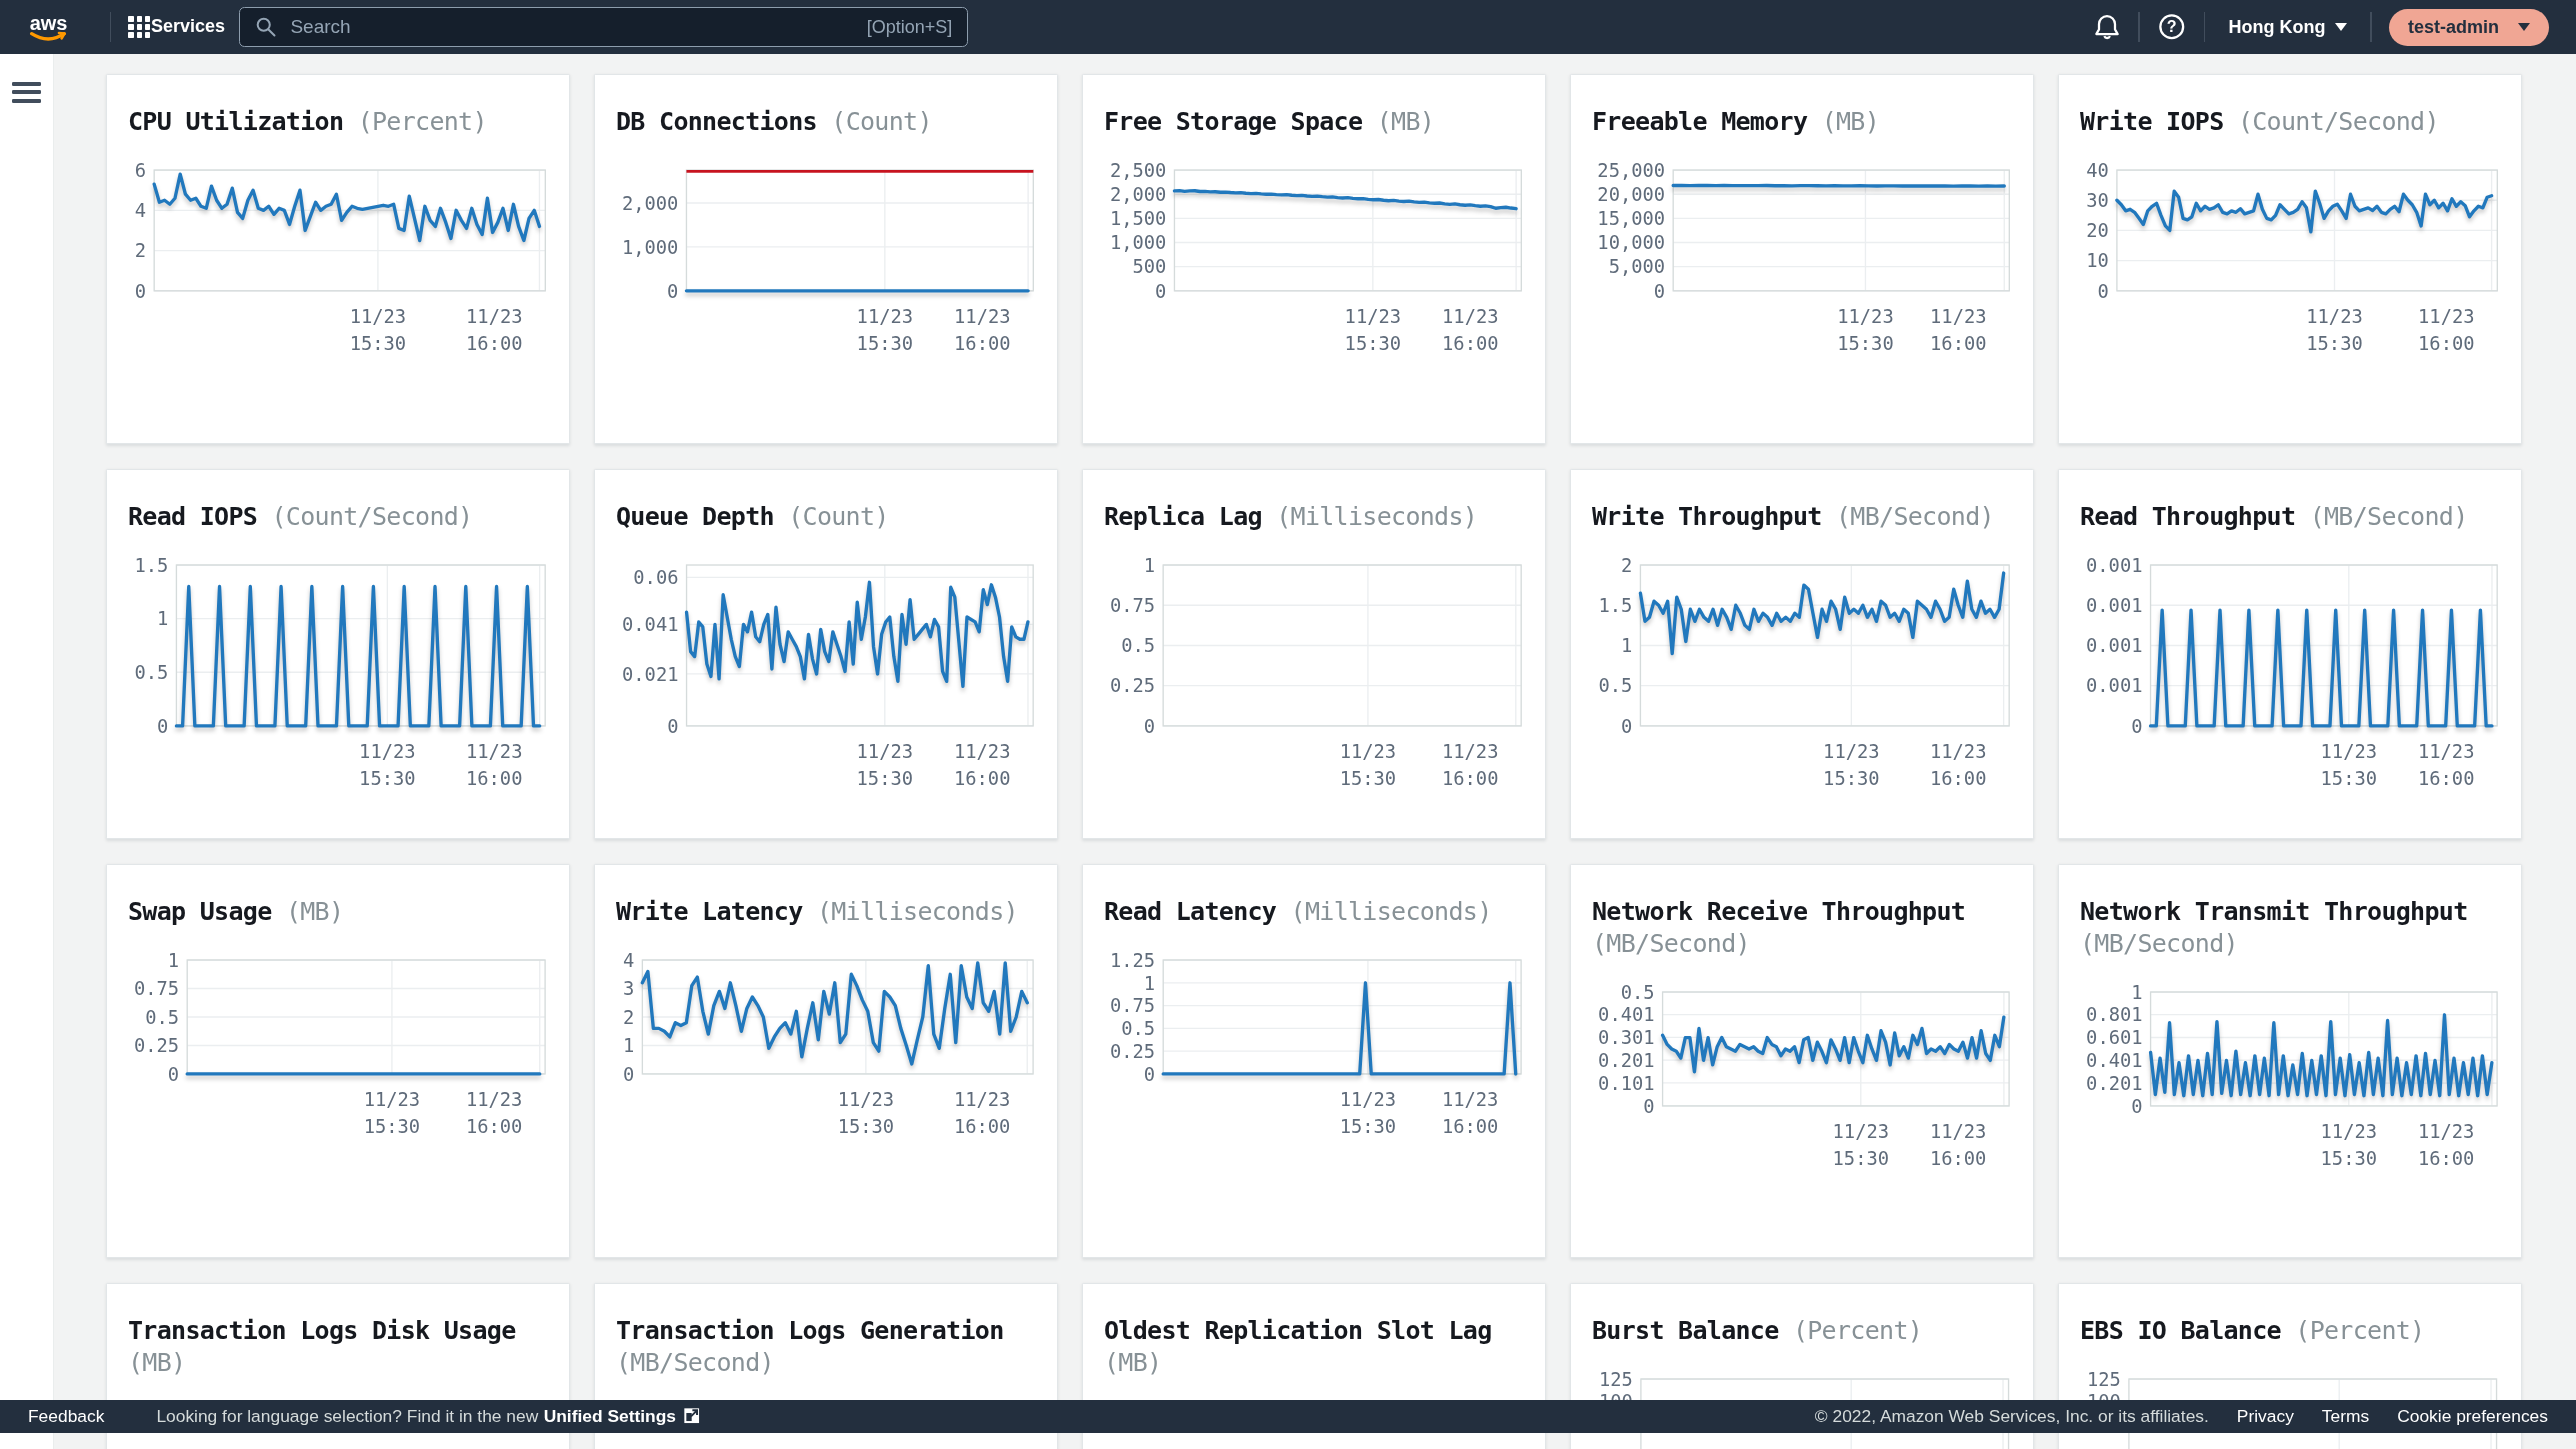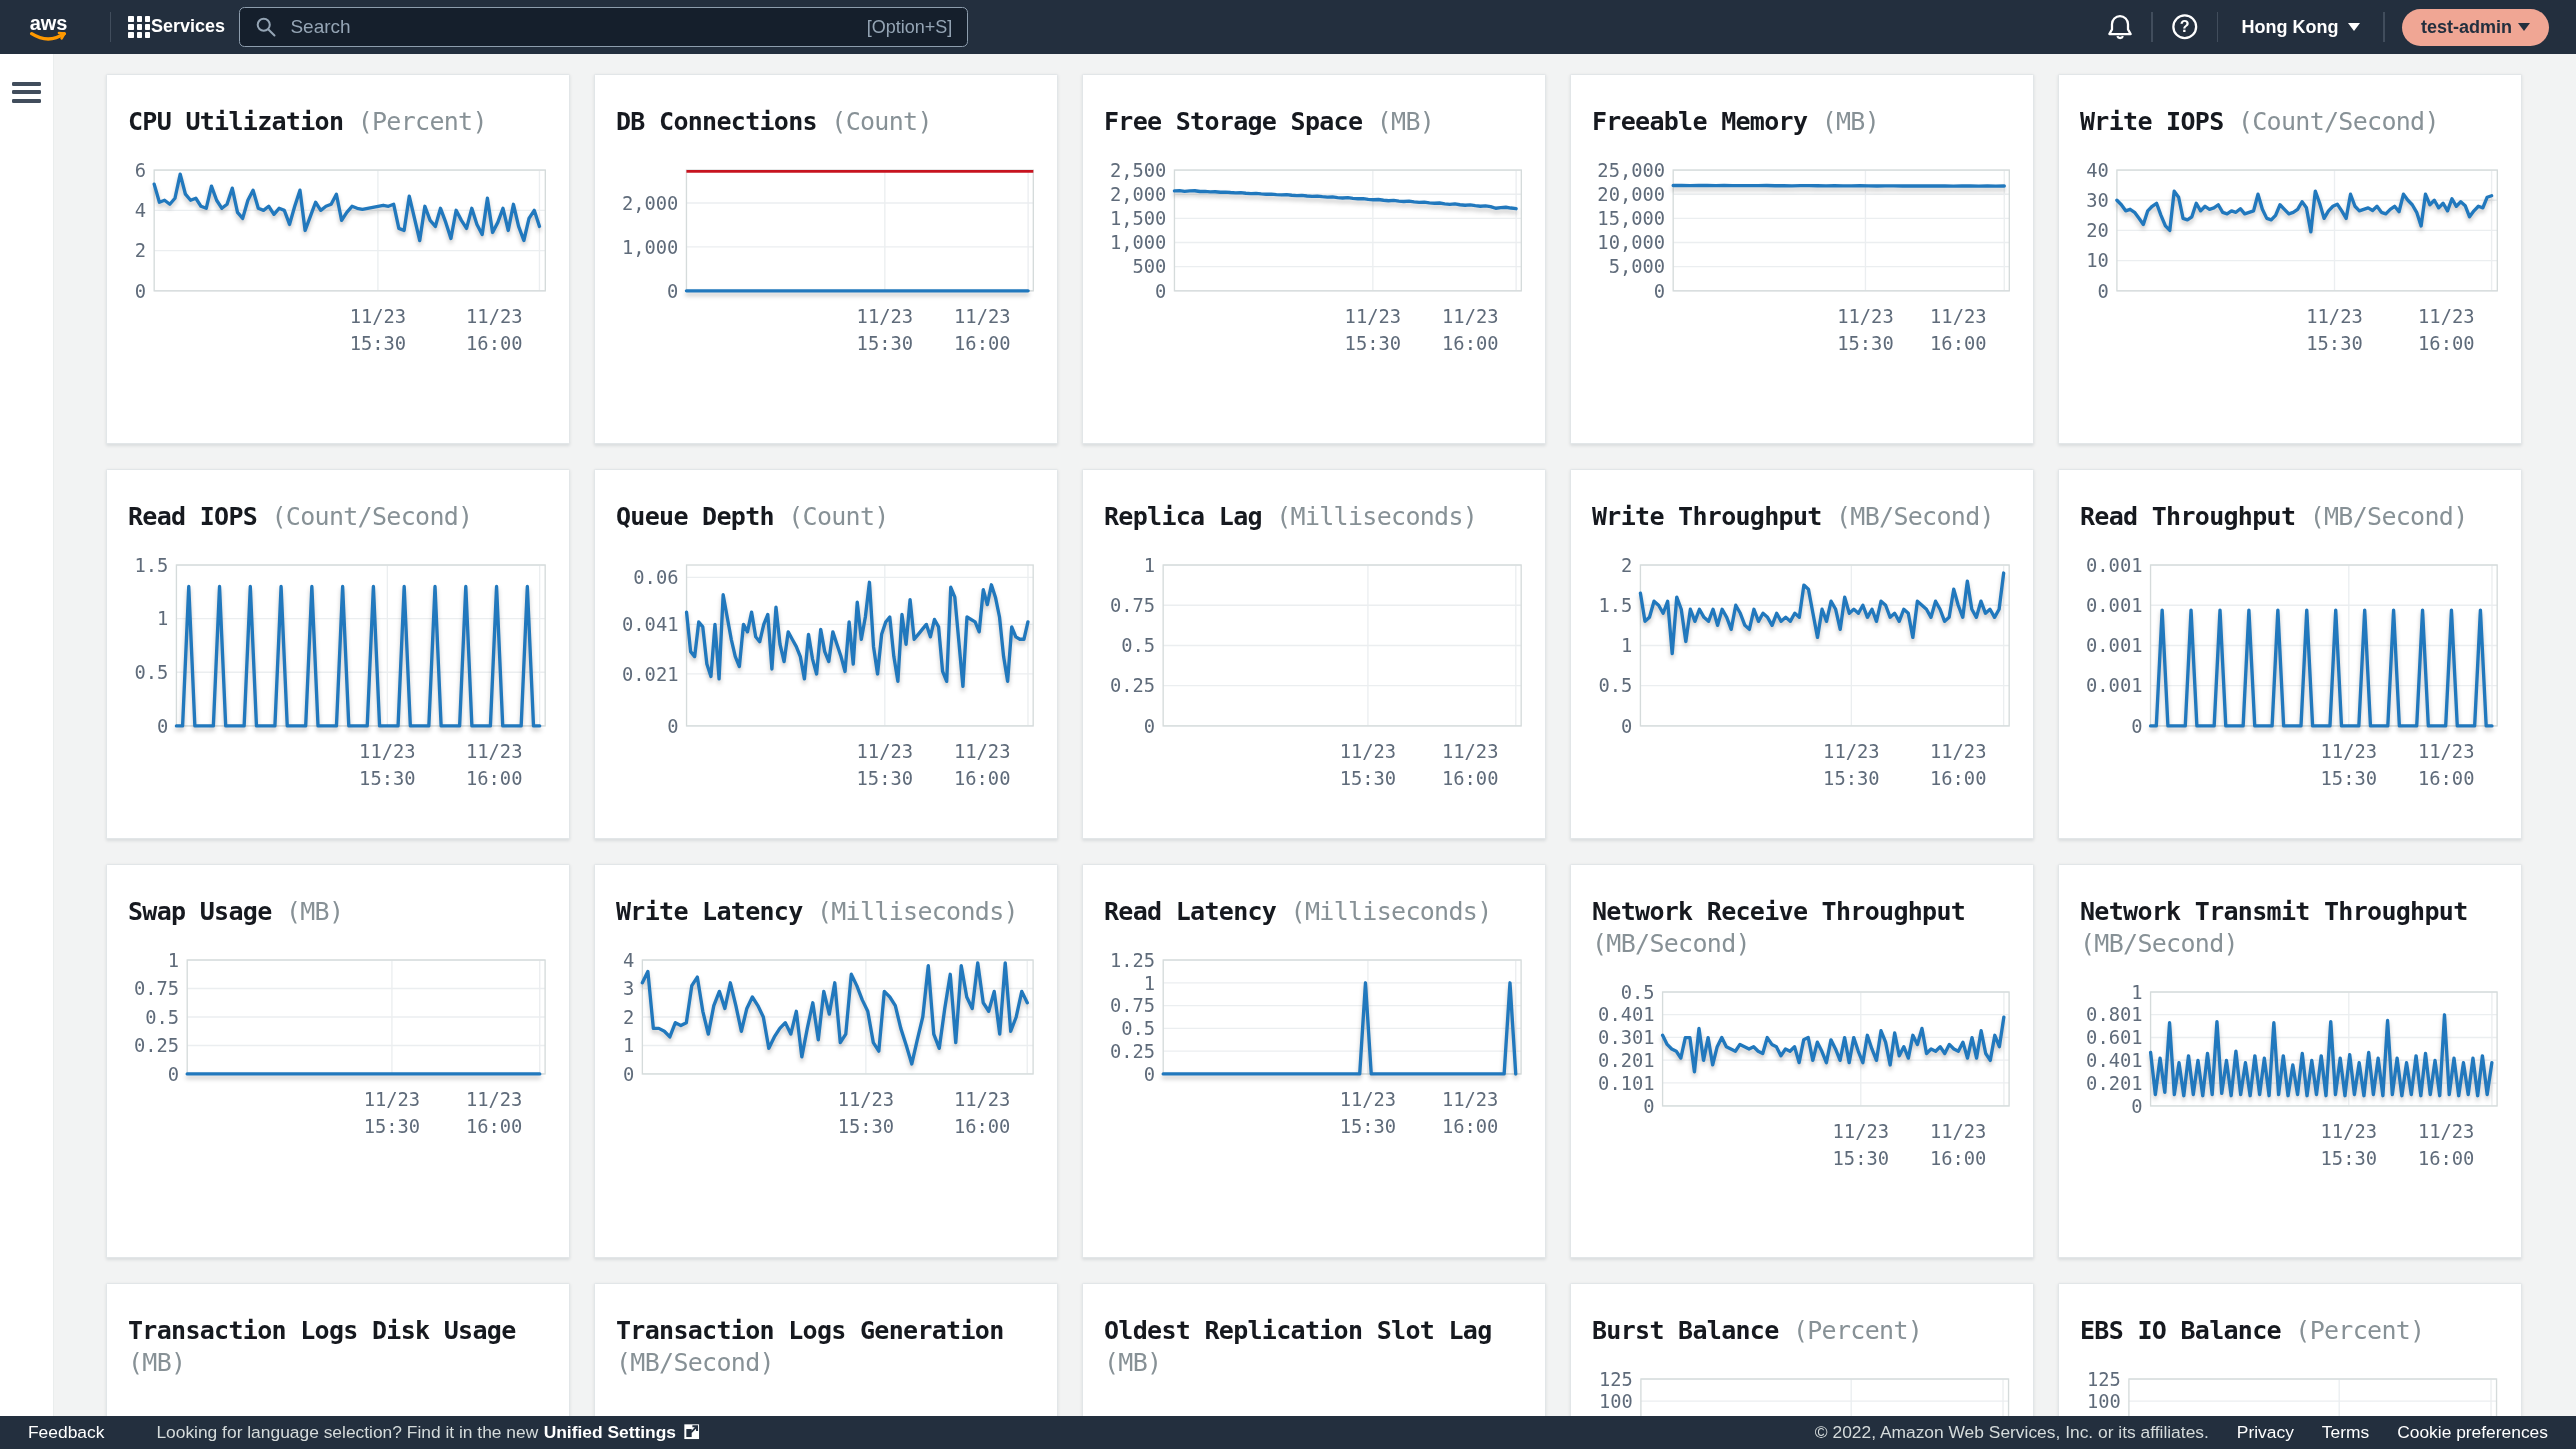--- a/index.html
+++ b/index.html
@@ -19,21 +19,21 @@
   .searchbox input{flex:1;background:transparent;border:none;outline:none;color:#d5dbdb;
     font-size:19px;font-family:"Liberation Sans",sans-serif;margin-left:12px;}
   .searchbox input::placeholder{color:#95a5b5;}
   .shortcut{color:#95a5b5;font-size:18px;}
   .nav-right{margin-left:auto;display:flex;align-items:center;}
   .icon-btn{background:none;border:none;cursor:pointer;display:flex;align-items:center;padding:0;}
   .nav-label{color:#fff;font-size:18px;font-weight:700;display:flex;align-items:center;gap:9.4px;
     background:none;border:none;cursor:pointer;font-family:"Liberation Sans",sans-serif;}
   .caret{width:0;height:0;border-left:6px solid transparent;border-right:6px solid transparent;
     border-top:8px solid #fff;display:inline-block;}
-  .account-pill{display:flex;align-items:center;gap:6px;background:#f0a694;border:none;cursor:pointer;
+  .account-pill{display:flex;align-items:center;gap:19px;background:#f0a694;border:none;cursor:pointer;
     border-radius:27px;padding:8px 19px;color:#232f3e;font-size:18px;font-weight:700;
     font-family:"Liberation Sans",sans-serif;}
   .account-pill .caret{border-top-color:#232f3e;}
 
   
   .sidebar{position:absolute;top:54px;left:0;width:54px;bottom:0;background:#fff;
     border-right:1.3px solid #eaeded;z-index:5;box-sizing:border-box;}
   .hamburger{margin:19px auto 0 auto;display:block;background:none;border:none;cursor:pointer;padding:4px;}
   .hamburger span{display:block;width:29.5px;height:4px;background:#414d5c;border-radius:1.3px;margin:4.7px 0;}
 
@@ -44,21 +44,21 @@
   .card{background:#fff;border:1.3px solid #e2e6e8;border-radius:1.3px;box-sizing:border-box;
     padding:31px 21px 0 21px;box-shadow:0 1.3px 3.4px rgba(0,28,36,.10);overflow:hidden;}
   .ct{margin:0 0 29.5px 0;font-family:"DejaVu Sans Mono","Liberation Mono",monospace;
     font-size:25px;line-height:32px;font-weight:700;color:#16191f;letter-spacing:-0.7px;}
   .ct .unit{font-weight:400;color:#879196;}
   svg.chart{display:block;overflow:visible;}
   .tick{font-family:"DejaVu Sans Mono","Liberation Mono",monospace;font-size:28px;fill:#5f6b7a;}
   .series{filter:drop-shadow(0 5px 3px rgba(0,0,0,.22));}
 
   
-  .footer{position:absolute;left:0;right:0;bottom:0;height:33px;background:#232f3e;z-index:30;
+  .footer{position:absolute;left:0;right:0;bottom:16px;height:33px;background:#232f3e;z-index:30;
     display:flex;align-items:center;padding:0 28px;box-sizing:border-box;font-size:17.4px;color:#d5dbdb;}
   .footer a{color:#fff;text-decoration:none;cursor:pointer;}
   .f-feedback{margin-right:52px;}
   .f-lang b{color:#fff;margin-left:5.4px;}
   .f-right{margin-left:auto;display:flex;align-items:center;gap:28px;}
   .extlink{display:inline-block;vertical-align:-2.7px;margin-left:6.7px;}
 </style>
 </head>
 <body>
 

